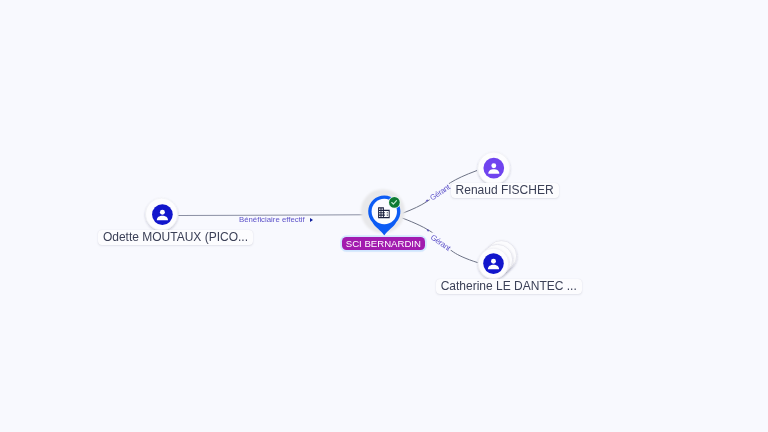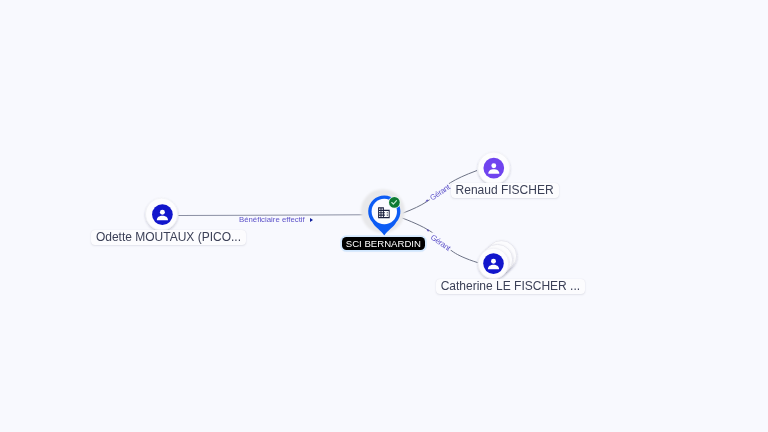--- a/index.html
+++ b/index.html
@@ -9,21 +9,21 @@
   svg.graph{position:absolute;left:0;top:0;width:768px;height:432px;}
   .nlabel{position:absolute;background:#fcfcfe;color:#3b4057;border-radius:4px;
           font-size:12px;line-height:15px;height:15px;padding:0 4.9px;white-space:nowrap;
           box-shadow:0 1px 2px rgba(55,60,85,.10),0 0 1px rgba(55,60,85,.12);}
   .elabel{position:absolute;color:#5d52c9;font-size:7.8px;line-height:8px;white-space:nowrap;
           transform-origin:0 50%;display:flex;align-items:center;gap:5px;}
   .elabel.tight{letter-spacing:-0.32px;background:#f8f9fe;padding:1px 1.5px;}
   .earrow{width:0;height:0;border-left:3.0px solid #101f9e;border-top:2.2px solid transparent;
           border-bottom:2.2px solid transparent;flex:0 0 auto;}
   .earrow.left{border-left:0;border-right:3.3px solid #5a4cc0;border-top-width:1.9px;border-bottom-width:1.9px;}
-  .clabel{position:absolute;background:#000000;color:#fff;border-radius:4.5px;
+  .clabel{position:absolute;background:#a21caf;color:#fff;border-radius:4.5px;
           font-size:9.6px;line-height:13.4px;height:13.4px;padding:0 4.1px;white-space:nowrap;
           box-shadow:0 0 0 1.8px rgba(206,230,255,.85), 0 1px 2px rgba(30,60,120,.16);}
 </style>
 </head>
 <body>
 
 <div id="canvas">
   <svg class="graph" viewBox="0 0 768 432">
     <defs>
       <filter id="halo" x="-40%" y="-40%" width="180%" height="180%">
@@ -95,17 +95,17 @@
   </div>
   <div class="elabel tight" style="left:429.6px;top:194.6px;transform:rotate(-34.5deg)">
     <span>Gérant</span>
   </div>
   <span class="earrow left" style="position:absolute;left:425.3px;top:200.2px;transform:rotate(-34.5deg)"></span>
   <div class="elabel tight" style="left:429.8px;top:231.2px;transform:rotate(34.8deg)">
     <span>Gérant</span>
   </div>
   <span class="earrow left" style="position:absolute;left:426.2px;top:228.9px;transform:rotate(34.8deg)"></span>
 
-  <div class="nlabel" style="left:91px;top:229.8px">Odette MOUTAUX (PICO...</div>
+  <div class="nlabel" style="left:98px;top:229.8px">Odette MOUTAUX (PICO...</div>
   <div class="nlabel" style="left:450.7px;top:183.2px">Renaud FISCHER</div>
-  <div class="nlabel" style="left:435.8px;top:278.9px">Catherine LE FISCHER ...</div>
+  <div class="nlabel" style="left:435.8px;top:278.9px">Catherine LE DANTEC ...</div>
   <div class="clabel" style="left:341.7px;top:236.6px">SCI BERNARDIN</div>
 </div>
 
 </body></html>

